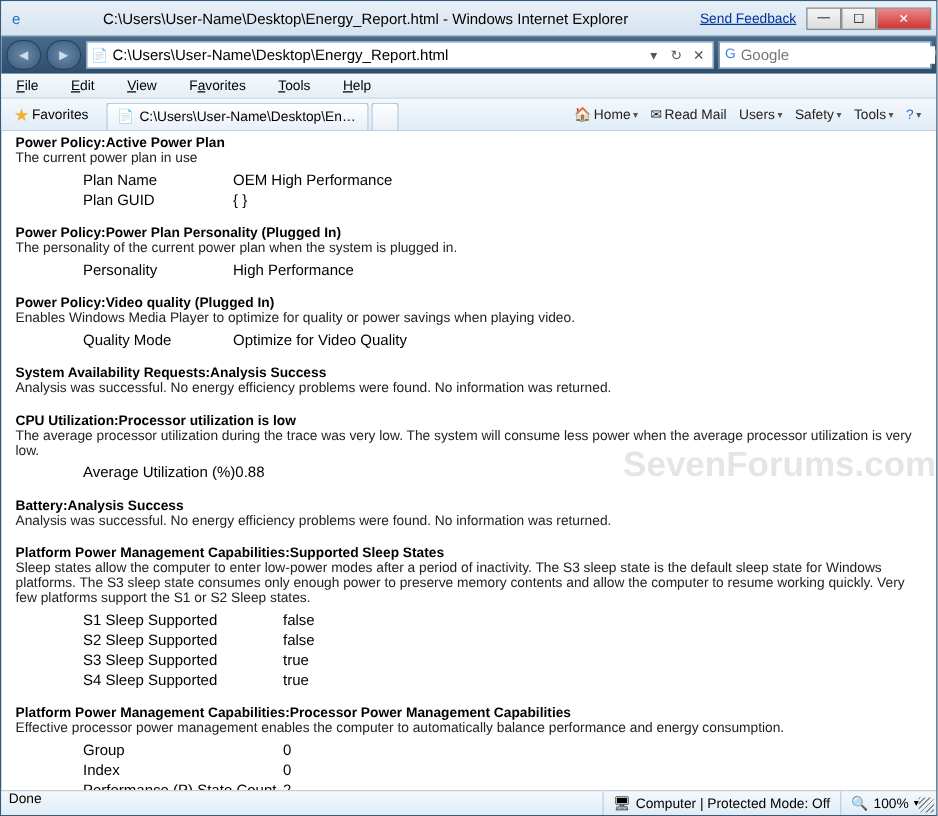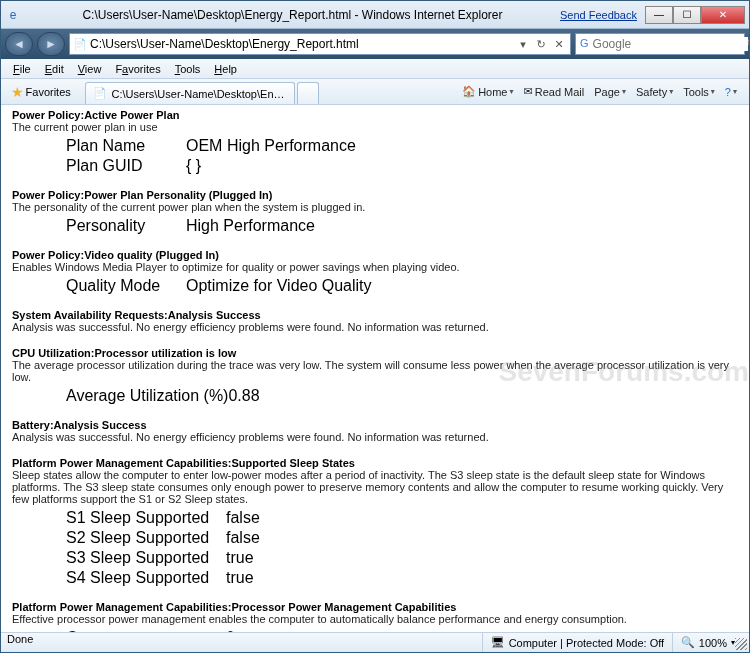--- a/index.html
+++ b/index.html
@@ -13,40 +13,40 @@
 .winbtn.close { background: linear-gradient(#e88,#c33); color:#fff; width:44px }
 .navbar { height: 30px; background: linear-gradient(#4a6a8a, #2e4e6e); display: flex; align-items: center; padding: 0 4px; gap: 4px; }
 .navbtn { width: 28px; height: 24px; border-radius: 12px; background: radial-gradient(#6a8aaa,#3a5a7a); border:1px solid #2a4464; display:flex;align-items:center;justify-content:center;color:#cde;cursor:pointer;font-size:12px }
 .addrbar { flex: 1; height: 22px; background: #fff; border: 1px solid #7a96b4; display: flex; align-items: center; padding: 0 2px; }
 .addrbar .pgicon { width: 16px; height:16px; margin-right:2px; display:flex;align-items:center;justify-content:center;font-size:11px}
 .addrbar input { flex:1; border:none; outline:none; font-size:12px; }
 .addrctrl { width:18px; text-align:center; color:#555; cursor:pointer }
 .searchbar { width: 170px; height: 22px; background:#fff; border:1px solid #7a96b4; display:flex;align-items:center;padding:0 4px }
 .searchbar .sicon { width:14px;height:14px;margin-right:4px;color:#4080e0;font-size:11px }
 .searchbar input { flex:1; border:none; outline:none; color:#888; font-size:12px }
-.menubar { height: 20px; background: linear-gradient(#f4f8fc,#e6eef6); border-bottom: 1px solid #c0d0e0; display:flex; align-items:center; padding: 0 6px; gap: 2px; }
+.menubar { height: 20px; background: linear-gradient(#f4f8fc,#e6eef6); border-bottom: 1px solid #c0d0e0; display:flex; align-items:center; padding: 0 6px; gap: 14px; }
 .menubar span { padding: 2px 6px; cursor:pointer }
 .menubar span u { text-decoration: underline }
 .favbar { height: 26px; background: linear-gradient(#f4f8fc,#e0ecf6); border-bottom: 1px solid #c0d0e0; display:flex; align-items:center; padding: 0 4px; }
 .favbtn { display:flex;align-items:center;gap:2px;padding:2px 6px;cursor:pointer }
 .favstar { color:#f0b030; font-size:14px }
 .tabbar { display:flex; align-items:flex-end; margin-left: 8px; height: 100%; flex:1 }
 .tab { height: 22px; background: linear-gradient(#fff,#e8f0f8); border:1px solid #a8c0d8; border-bottom:none; border-radius: 3px 3px 0 0; padding: 0 8px; display:flex;align-items:center;gap:4px; font-size:11px; max-width: 210px; cursor:pointer }
 .newtab { width: 22px; margin-left:2px; justify-content:center }
 .cmdbar { display:flex; align-items:center; gap:2px; padding: 0 4px; }
 .cmdbtn { display:flex;align-items:center;gap:2px;padding:2px 4px;cursor:pointer;font-size:11px;color:#222 }
 .cmdbtn .arr { font-size:8px;color:#555 }
 .content { position: absolute; top: 104px; bottom: 20px; left: 1px; right: 1px; overflow-y: scroll; background:#fff; padding: 4px 10px; font-family: Verdana, sans-serif; }
 .content::-webkit-scrollbar { width: 16px; }
 .content::-webkit-scrollbar-track { background:#f0f0f0; border-left:1px solid #ddd }
 .content::-webkit-scrollbar-thumb { background: linear-gradient(90deg,#d8e4f0,#b8cce0); border:1px solid #9ab }
 .section { margin-bottom: 14px; }
 .sectitle { font-weight: bold; font-size: 11px; color: #000; }
 .secdesc { font-size: 11px; color: #222; margin-bottom: 4px; }
-.kv { display:flex; margin: 2px 0 2px 6px; font-size: 16px; padding-left: 48px; }
+.kv { display:flex; margin: 2px 0 2px 6px; font-size: 12px; padding-left: 48px; }
 .kv .k { min-width: 160px; }
 .kv .v { font-weight: normal; }
 .kvn .k { min-width: 120px }
 .watermark { position: absolute; top: 355px; left: 0; right: 0; text-align: right; font-size: 28px; font-weight: bold; color: rgba(150,150,150,0.25); pointer-events:none; letter-spacing: 0px; font-family: Arial }
 .statusbar { position:absolute; bottom:0; left:0; right:0; height:20px; background: linear-gradient(#f4f8fc,#e0ecf6); border-top:1px solid #c0d0e0; display:flex; padding: 0 6px; font-size:11px; }
 .statusbar .done { flex: 0 0 auto }
 .statusbar .spacer { flex:1 }
 .statusbar .zone { display:flex;align-items:center;gap:4px; padding: 0 8px; border-left:1px solid #c0d0e0; height:100% }
 .resizer { position:absolute; right:2px; bottom:2px; width:12px;height:12px; background: repeating-linear-gradient(135deg,#888,#888 1px,transparent 1px,transparent 3px) }
 </style>
@@ -106,21 +106,21 @@
     <div class="cmdbtn">
         <span>🏠</span>
         <span>Home</span>
         <span class="arr">▾</span>
       </div>
     <div class="cmdbtn">
         <span>✉</span>
         <span>Read Mail</span>
       </div>
     <div class="cmdbtn">
-        <span>Page</span>
+        <span>Users</span>
         <span class="arr">▾</span>
       </div>
     <div class="cmdbtn">
         <span>Safety</span>
         <span class="arr">▾</span>
       </div>
     <div class="cmdbtn">
         <span>Tools</span>
         <span class="arr">▾</span>
       </div>

